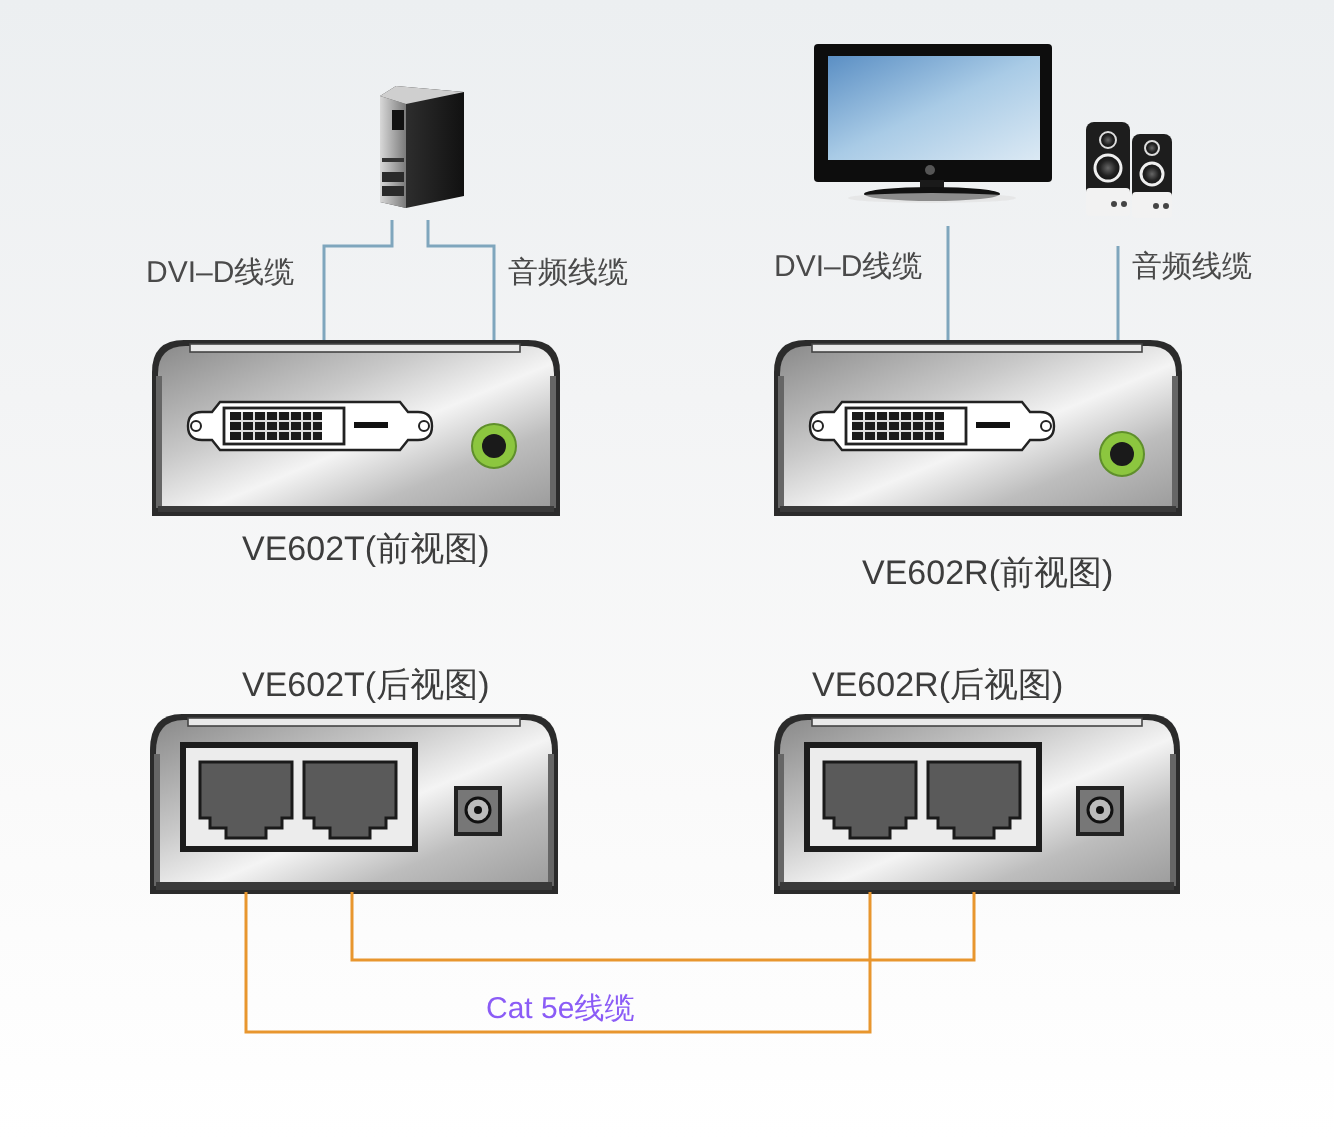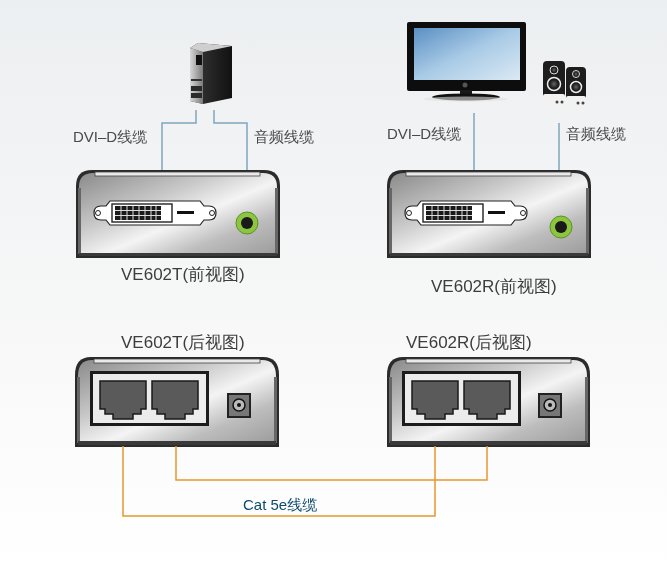--- a/index.html
+++ b/index.html
@@ -4,21 +4,21 @@
 <style>
   html, body { margin: 0; padding: 0; }
   body {
     width: 667px; height: 569px; position: relative; overflow: hidden;
     background: linear-gradient(180deg, #eceff1 0%, #f3f4f5 35%, #fafafa 70%, #ffffff 100%);
     font-family: "Liberation Sans", "DejaVu Sans", sans-serif;
   }
   svg.stage { position: absolute; left: 0; top: 0; }
   .lbl { position: absolute; color: #4a4a4a; font-size: 15px; white-space: nowrap; line-height: 1; }
   .model { position: absolute; color: #3d3d3d; font-size: 17px; white-space: nowrap; line-height: 1; }
-  .cat { position: absolute; color: #0c4a6e; font-size: 15px; white-space: nowrap; line-height: 1; }
+  .cat { position: absolute; color: #8b5cf6; font-size: 15px; white-space: nowrap; line-height: 1; }
 </style>
 </head>
 <body>
 
 <svg class="stage" width="667" height="569" viewBox="0 0 667 569">
   <defs>
     <linearGradient id="metal" x1="0" y1="0" x2="1" y2="1">
       <stop offset="0" stop-color="#8a8a8a"></stop>
       <stop offset="0.35" stop-color="#c9c9c9"></stop>
       <stop offset="0.55" stop-color="#f4f4f4"></stop>

